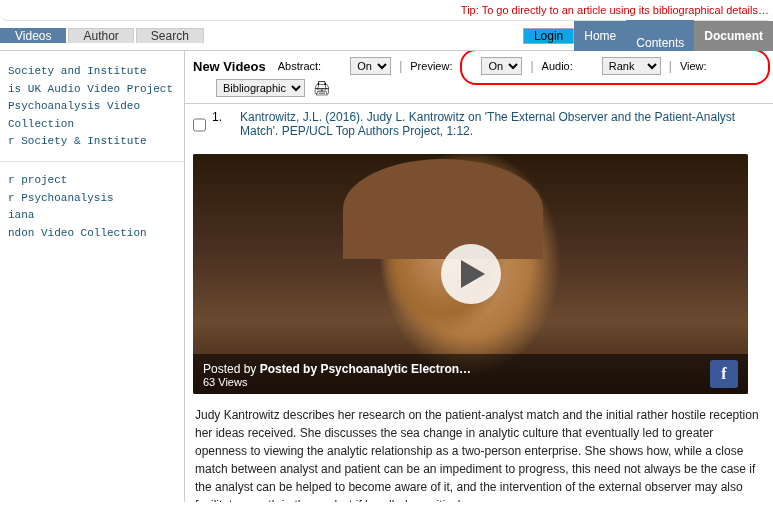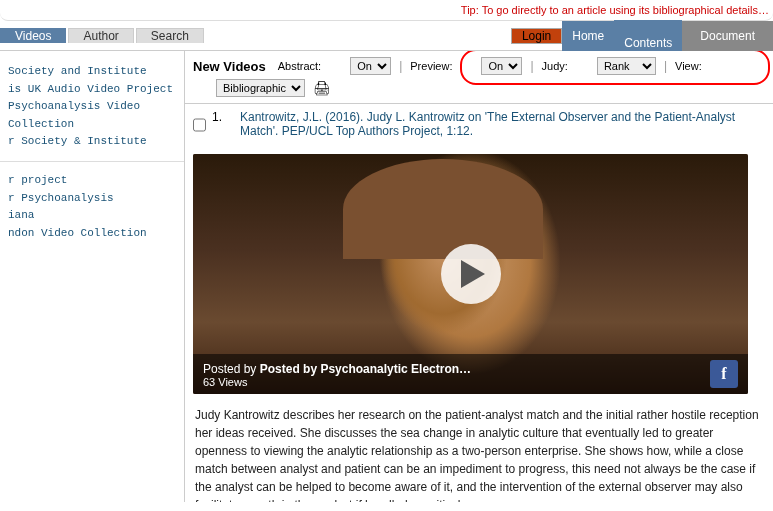--- a/index.html
+++ b/index.html
@@ -20,21 +20,21 @@
     .nav-bar {
       display: flex;
       align-items: center;
       background: #fff;
       border-bottom: 1px solid #ccc;
       height: 30px;
     }
     .login-btn {
       margin-left: auto;
       padding: 0 10px;
-      background: #c2410c;
+      background: #0ea5e9;
       border: 1px solid #aaa;
       cursor: pointer;
       font-size: 12px;
     }
     .home-btn {
       padding: 4px 10px;
       background: #5a7fa5;
       color: #fff;
       border: none;
       cursor: pointer;
@@ -44,27 +44,28 @@
     .contents-btn {
       padding: 16px 10px;
       background: #5a7fa5;
       color: #fff;
       border: none;
       cursor: pointer;
       font-size: 12px;
       height: 30px;
     }
     .document-btn {
-      padding: 4px 18px;
+      padding: 4px 10px;
       background: #888;
       color: #fff;
       border: none;
       cursor: pointer;
       font-size: 12px;
       height: 30px;
+      font-weight: bold;
     }
 
     
     .main-layout {
       display: flex;
       height: calc(511px - 60px);
     }
 
     
     .sidebar {
@@ -295,21 +296,21 @@
         <option>On</option>
         <option>Off</option>
       </select>
       <span class="toolbar-sep">|</span>
       <span class="toolbar-label">Preview:</span>
       <select class="toolbar-select">
         <option>On</option>
         <option>Off</option>
       </select>
       <span class="toolbar-sep">|</span>
-      <span class="toolbar-label">Judy:</span>
+      <span class="toolbar-label">Audio:</span>
       <select class="toolbar-select">
         <option>Rank</option>
         <option>Date</option>
         <option>Author</option>
       </select>
       <span class="toolbar-sep">|</span>
       <span class="toolbar-label">View:</span>
       <select class="toolbar-select">
         <option>Bibliographic</option>
         <option>Full</option>

